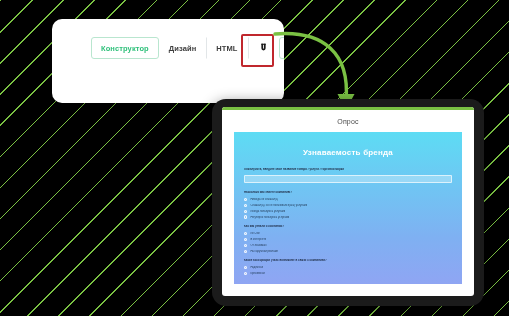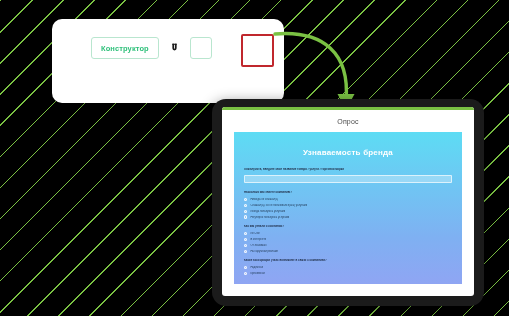--- a/index.html
+++ b/index.html
@@ -210,21 +210,27 @@
 <div id="stage">
 
   <div id="editor-panel">
 
     <div id="tabbar">
 
       <div class="tab active">
         <span>Конструктор</span>
       </div>
 
-
+      <div class="tab">
+        <span>Дизайн</span>
+      </div>
+
+      <div class="tab">
+        <span>HTML</span>
+      </div>
 
       <div class="tab icon-tab">
         <svg width="9" height="10" viewBox="0 0 12 14">
           <path d="M3 1 L3 7.5 A3 3 0 0 0 9 7.5 L9 1 L6.6 1 L6.6 7.5 A0.6 0.6 0 0 1 5.4 7.5 L5.4 1 Z" fill="#1b1b1b"></path>
           <rect x="3" y="1" width="3.6" height="1.6" fill="#1b1b1b"></rect>
           <rect x="6.6" y="1" width="2.4" height="1.6" fill="#1b1b1b"></rect>
         </svg>
       </div>
 
       <div class="tab link-tab">

